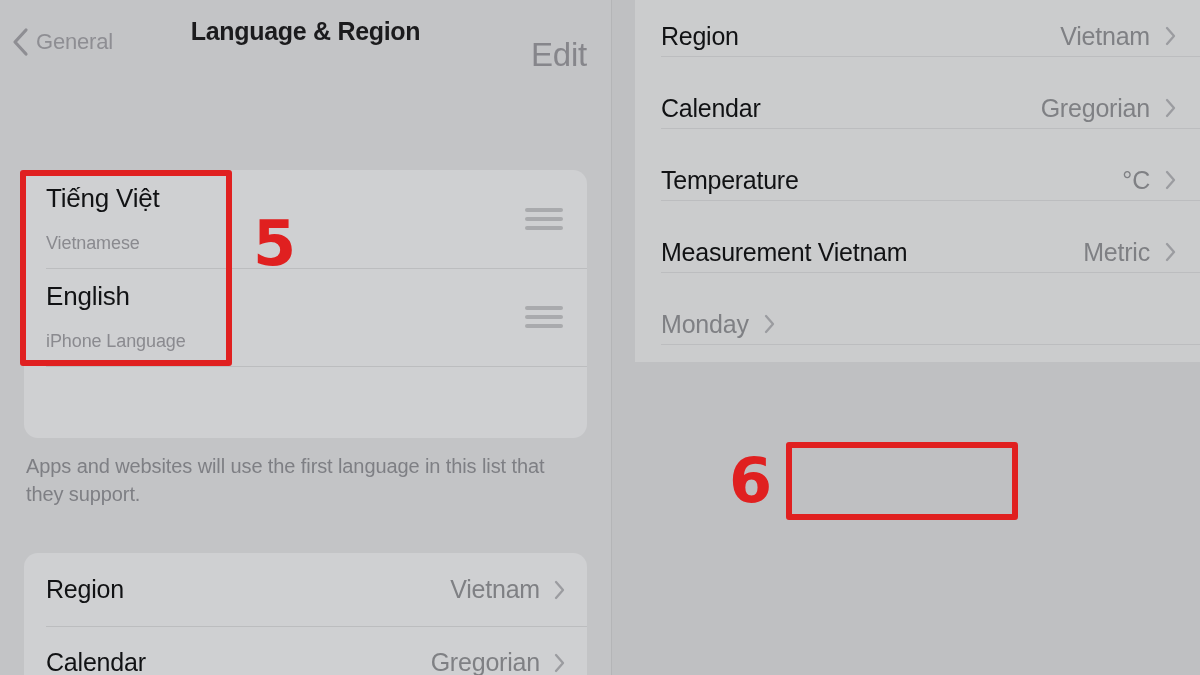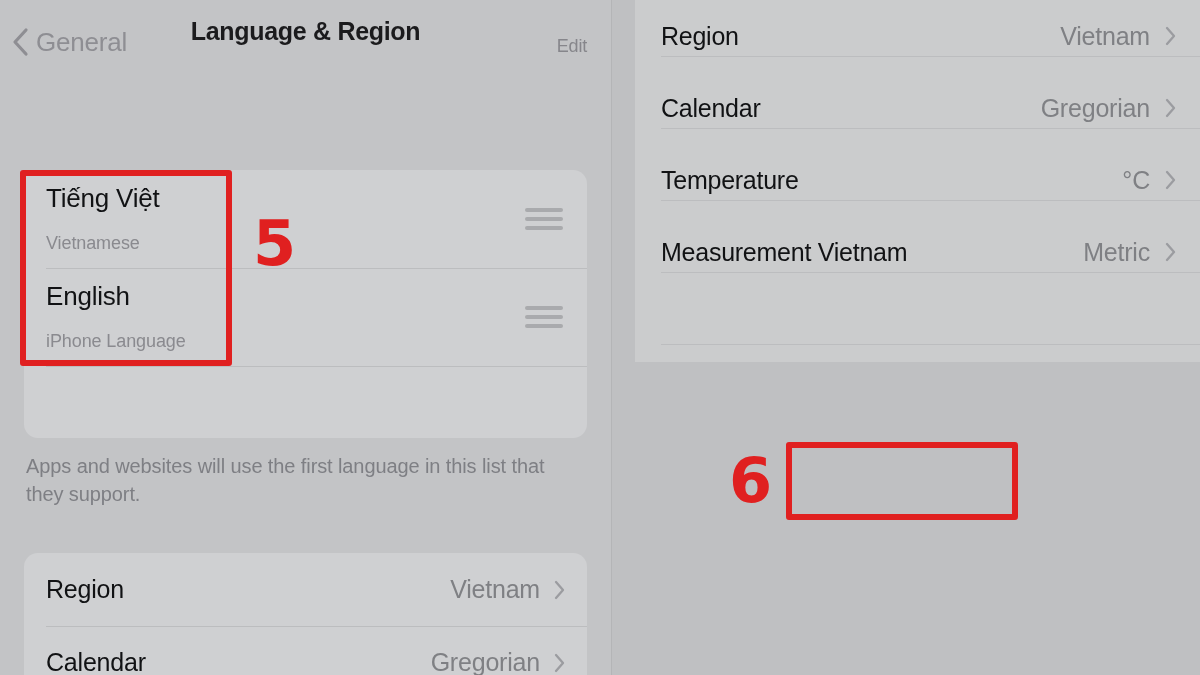--- a/index.html
+++ b/index.html
@@ -25,31 +25,31 @@
   }
   .nav-back {
     display:flex; align-items:center; gap:7px;
     margin-left:12px;
   }
   .chev-back {
     width:17px; height:30px; position:relative; flex:none;
   }
   .chev-back svg { display:block; }
   .nav-back-label {
-    font-size:26px; color:#8e8e93; letter-spacing:-0.2px;
+    font-size:22px; color:#8e8e93; letter-spacing:-0.2px;
   }
   .nav-title {
     position:absolute; left:0; right:0; top:17px;
     text-align:center;
     font-size:25px; font-weight:bold; color:#1b1b1d;
     letter-spacing:-0.3px;
   }
   .nav-edit {
     position:absolute; right:24px; top:36px;
-    font-size:18px; color:#86868b; letter-spacing:-0.2px;
+    font-size:33px; color:#86868b; letter-spacing:-0.2px;
   }
 
   .section-header {
     position:absolute; left:27px; top:136px;
     font-size:19px; color:#84848a; letter-spacing:0.6px;
   }
 
   .card {
     position:absolute; left:24px; width:563px;
     background:#cfd0d2;
@@ -268,20 +268,28 @@
           <span class="chev-r">
             <svg width="11" height="20" viewBox="0 0 11 20">
                 <polyline points="2,2 9,10 2,18" fill="none" stroke="#9b9ca0" stroke-width="2.3" stroke-linecap="round" stroke-linejoin="round"></polyline>
               </svg>
           </span>
         </span>
       </div>
       <div class="r-sep" style="top:288px;"></div>
 
       <div class="r-row">
+        <span class="r-right">
+          <span class="r-value">Monday</span>
+          <span class="chev-r">
+            <svg width="11" height="20" viewBox="0 0 11 20">
+                <polyline points="2,2 9,10 2,18" fill="none" stroke="#9b9ca0" stroke-width="2.3" stroke-linecap="round" stroke-linejoin="round"></polyline>
+              </svg>
+          </span>
+        </span>
       </div>
       <div class="r-sep" style="top:360px;"></div>
     </div>
 
   </div>
 </div>
 
 <div class="annot-box annot-box-5"></div>
 <div class="annot-num annot-num-5">5</div>
 

